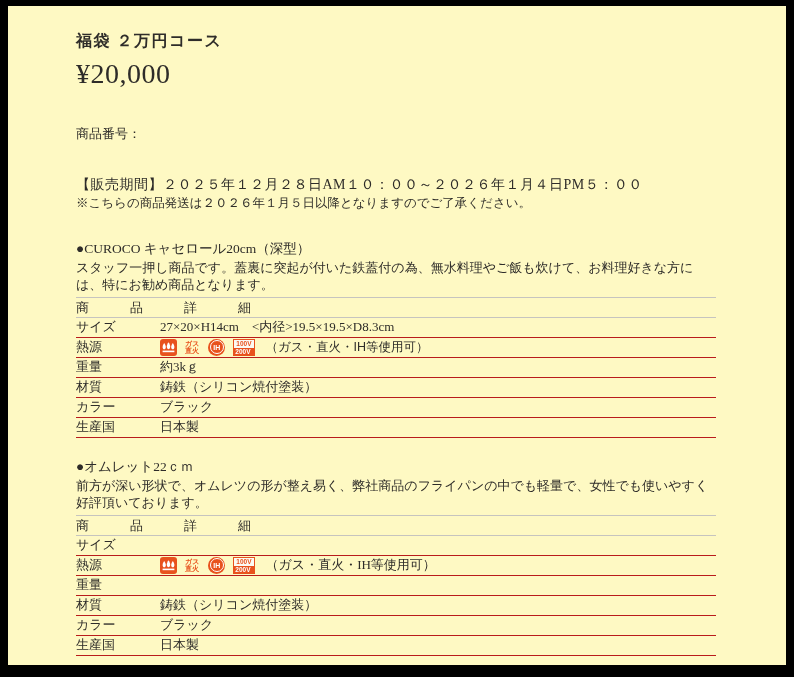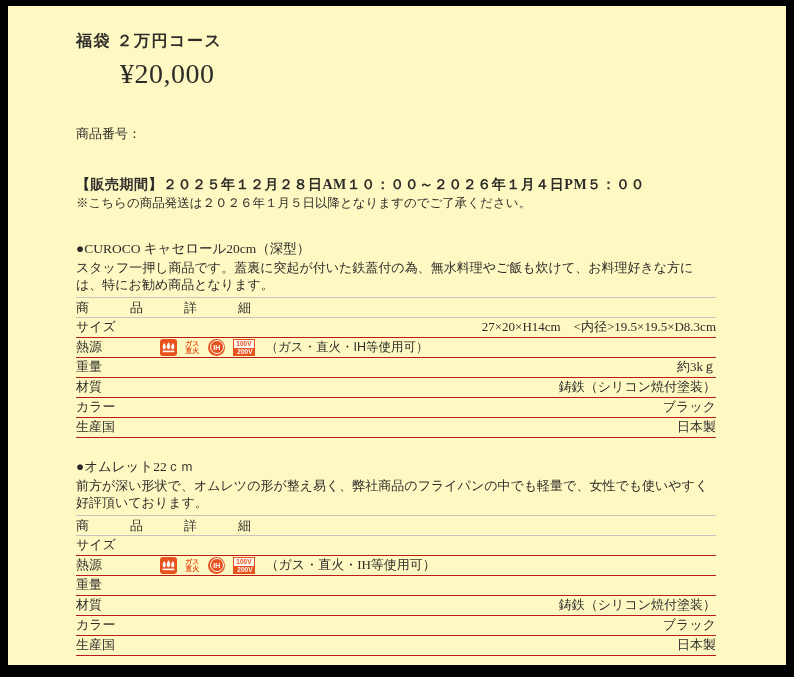--- a/index.html
+++ b/index.html
@@ -1,35 +1,35 @@
 <!DOCTYPE html>
 <html lang="ja"><head>
 <meta charset="utf-8">
 <style>
   html,body{margin:0;padding:0;width:794px;height:677px;background:#000;overflow:hidden;}
   .page{position:absolute;top:6px;left:8px;right:8px;bottom:12px;background:#fef9c3;overflow:hidden;}
   .content{padding:25px 0 26px 68px;width:640px;
            font-family:"Liberation Serif","DejaVu Serif",serif;color:#2e2c29;}
   .title{font-size:16px;font-weight:bold;letter-spacing:1.5px;line-height:20px;margin:0;}
-  .price{font-size:28px;line-height:30px;margin-top:8px;letter-spacing:0.5px;margin-left:44px;}
+  .price{font-size:28px;line-height:30px;margin-top:8px;letter-spacing:0.5px;}
   .item-number{font-size:13px;margin-top:36px;}
-  .period{font-size:14px;font-weight:bold;margin-top:33px;letter-spacing:0.5px;}
+  .period{font-size:14px;font-weight:normal;margin-top:33px;letter-spacing:0.5px;}
   .note{font-size:12.5px;line-height:17.5px;margin-top:1px;}
   .note:first-of-type{margin-top:4px;}
   .product{margin-top:27px;}
   .product.second{margin-top:20px;}
   .product-name{font-size:13.5px;line-height:17px;}
   .product-desc{font-size:13px;line-height:17.5px;margin:2px 0 0 0;}
   .spec-table{margin-top:3px;border-top:1px solid #c6c4bf;}
   .spec-header{height:19px;line-height:19px;font-size:13px;
                padding-right:95px;letter-spacing:14px;border-bottom:1px solid #c6c4bf;}
   .spec-row{display:flex;align-items:center;height:19px;border-bottom:1px solid #b91c1c;
             font-size:13px;}
   .spec-label{width:84px;flex:none;}
-  .spec-value{flex:1;white-space:nowrap;text-align:right;}
+  .spec-value{flex:1;white-space:nowrap;}
   .heat-cell{display:flex;align-items:center;gap:8px;}
   .badge-gas{width:17px;height:17px;background:#e8521d;border-radius:3px;
              display:inline-flex;align-items:center;justify-content:center;flex:none;}
   .gas-text{display:inline-flex;flex-direction:column;justify-content:center;
             font-family:"Liberation Sans","DejaVu Sans",sans-serif;
             font-size:7px;line-height:7.5px;font-weight:bold;color:#e8521d;margin-right:1px;}
   .badge-ih{width:17px;height:17px;background:#e8521d;border-radius:50%;
             display:inline-flex;align-items:center;justify-content:center;flex:none;}
   .ih-inner{width:12px;height:12px;border:1px solid #fff;border-radius:50%;
             display:flex;align-items:center;justify-content:center;

